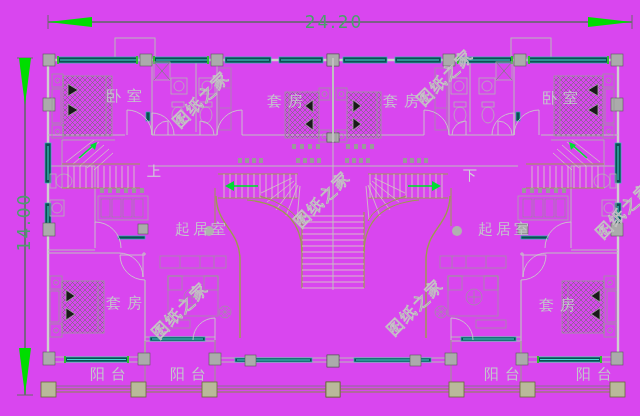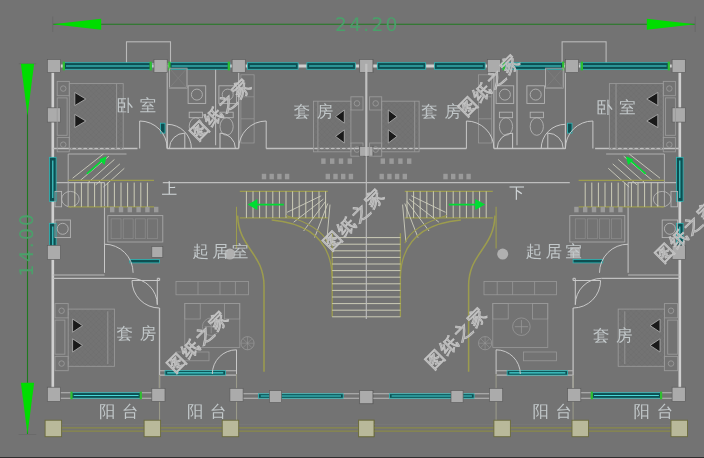--- a/index.html
+++ b/index.html
@@ -1,16 +1,16 @@
 <!DOCTYPE html>
 <html><head>
 <meta charset="utf-8">
 <style>
   html,body{margin:0;padding:0;background:#000;}
-  #stage{position:relative;width:640px;height:416px;background:#737373;overflow:hidden;
+  #stage{position:relative;width:640px;height:416px;background:#d946ef;overflow:hidden;
          font-family:"DejaVu Sans",sans-serif;}
   svg{position:absolute;left:0;top:0;}
   text{font-family:"DejaVu Sans",sans-serif;}
   .roomlabel{fill:#c2c8ca;font-size:15px;letter-spacing:6px;}
   .roomlabel3{fill:#c2c8ca;font-size:15px;letter-spacing:3px;}
   .updown{fill:#cfd4d6;font-size:14px;}
   .dimtext{fill:#4aa06a;font-size:17px;letter-spacing:2px;}
   .wm{fill:#969696;stroke:#c9c9c9;stroke-width:.25;opacity:.92;font-size:16px;font-weight:bold;letter-spacing:2px;}
 </style>
 </head>

